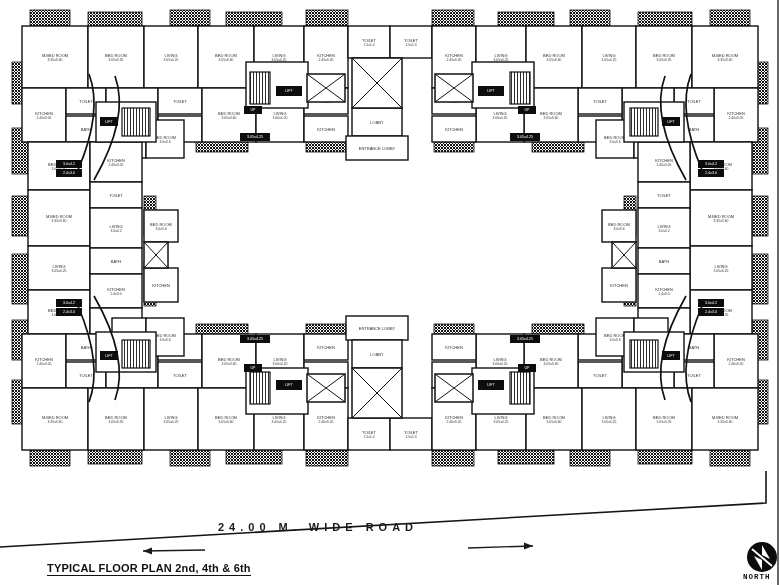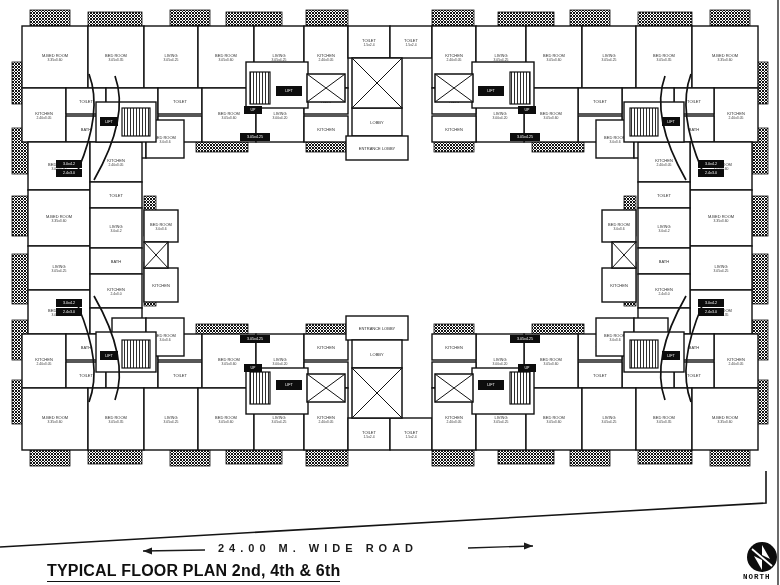--- a/index.html
+++ b/index.html
@@ -1,21 +1,21 @@
 <!DOCTYPE html>
 <html><head>
 <meta charset="utf-8">
 <style>
   html,body{margin:0;padding:0;}
   .page{position:relative;width:780px;height:585px;background:#fff;overflow:hidden;
         font-family:"Liberation Sans",sans-serif;}
   #plan-svg{position:absolute;left:0;top:0;}
-  .road-label{position:absolute;left:218px;top:542px;font-size:11px;font-weight:600;
+  .road-label{position:absolute;left:218px;top:521px;font-size:11px;font-weight:600;
               letter-spacing:5px;color:#1b1b1b;white-space:nowrap;}
-  .plan-title{position:absolute;left:47px;top:562px;font-size:16px;font-weight:bold;
+  .plan-title{position:absolute;left:47px;top:562px;font-size:11px;font-weight:bold;
               color:#101010;border-bottom:1.6px solid #101010;padding-bottom:1px;
               letter-spacing:.2px;white-space:nowrap;}
   .north-label{position:absolute;left:743px;top:573px;font-size:7.5px;font-weight:bold;
                letter-spacing:1px;color:#111;font-family:Liberation Mono, monospace;}
 </style>
 </head>
 <body>
 
 <div class="page">
   <svg id="plan-svg" width="780" height="585" viewBox="0 0 780 585">

